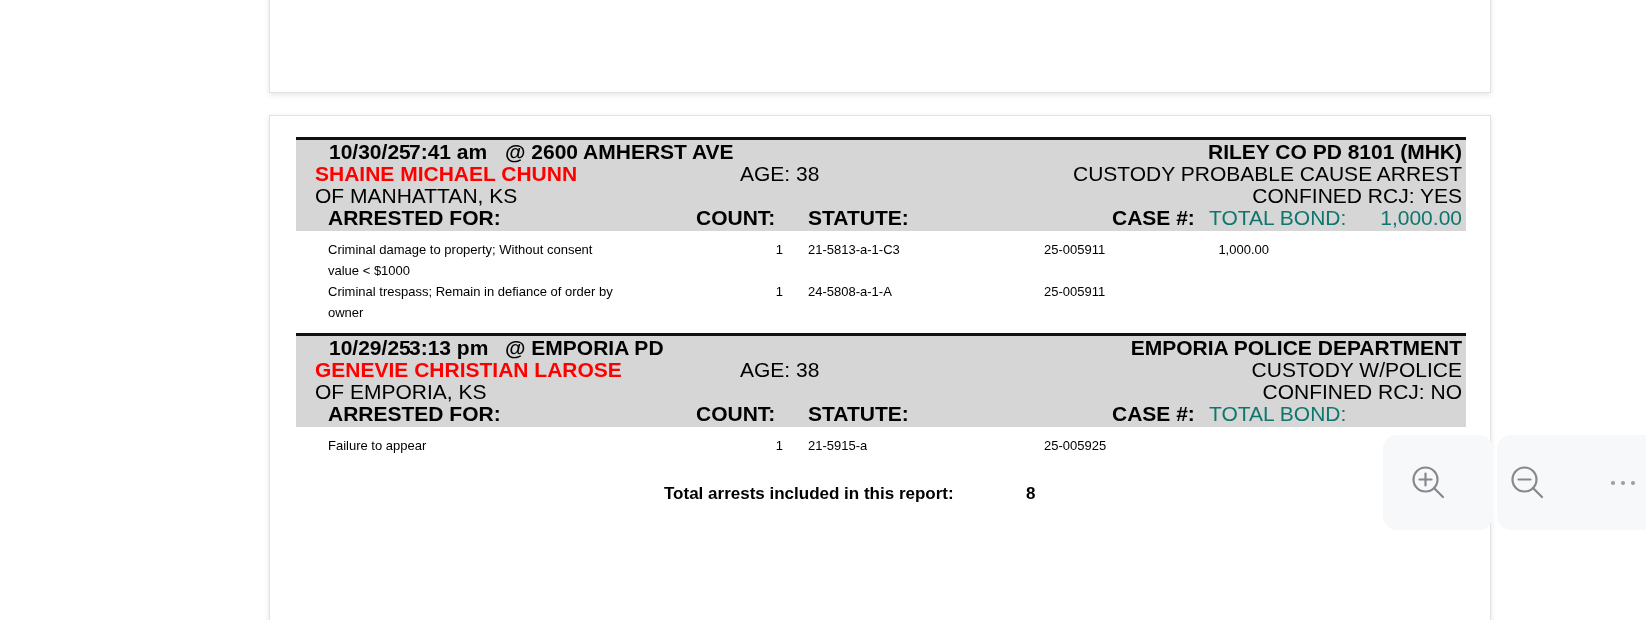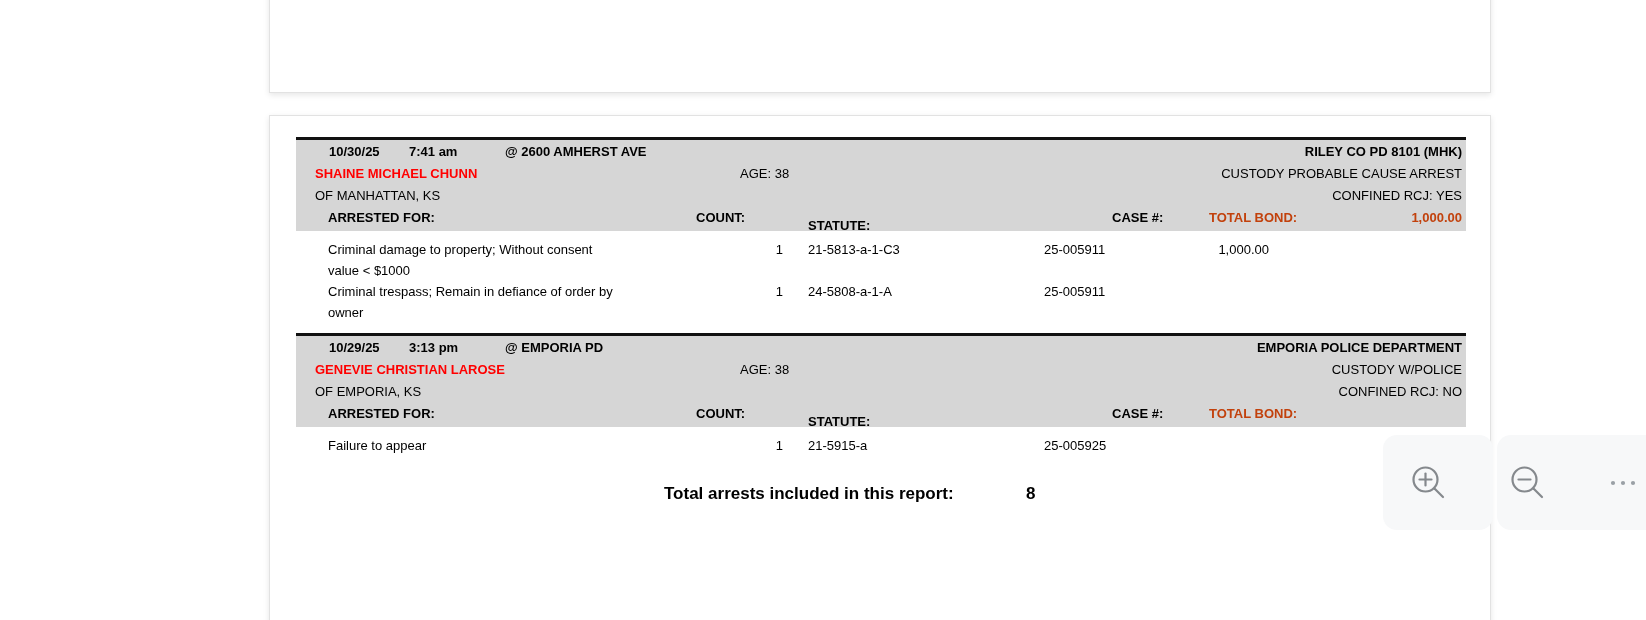--- a/index.html
+++ b/index.html
@@ -25,35 +25,35 @@
   .page1 { top: -14px; height: 107px; }
   .page2 { top: 115px; height: 562px; }
 
   .content { margin: 21px 24px 0 26px; color: #000; }
 
   .band {
     border-top: 3px solid #111;
     background: #d6d6d6;
     padding: 1px 0 2px 0;
   }
-  .band-line { position: relative; height: 22px; font-size: 13px; line-height: 22px; white-space: nowrap; }
+  .band-line { position: relative; height: 22px; font-size: 21px; line-height: 22px; white-space: nowrap; }
   .band-line span { position: absolute; top: 0; }
   .red  { color: #ff0000; font-weight: bold; }
-  .blue { color: #c2410c; font-weight: bold; }
+  .blue { color: #0f766e; font-weight: normal; }
 
   .pos-date     { left: 33px;  font-weight: bold; }
   .pos-time     { left: 113px; font-weight: bold; }
   .pos-loc      { left: 209px; font-weight: bold; }
   .pos-agency   { right: 4px;  font-weight: bold; }
   .pos-name     { left: 19px; }
   .pos-age      { left: 444px; }
   .pos-right    { right: 4px; }
   .pos-colA     { left: 32px;  font-weight: bold; }
   .pos-colCount { left: 400px; width: 85px; text-align: left; font-weight: bold; }
-  .pos-colStat  { left: 512px; font-weight: bold; margin-top: 8px; }
+  .pos-colStat  { left: 512px; font-weight: bold; }
   .pos-colCase  { left: 816px; font-weight: bold; }
   .pos-colBond  { left: 913px; }
   .pos-bondAmt  { right: 4px; text-align: right; }
 
   .rows { padding: 8px 0 10px 0; }
   .charge-row { position: relative; font-size: 13px; line-height: 21px; }
   .charge-row .desc    { margin-left: 32px; width: 430px; white-space: pre-line; }
   .charge-row span     { position: absolute; top: 0; }
   .cell-count   { left: 400px; width: 87px; text-align: right; }
   .cell-statute { left: 512px; }

